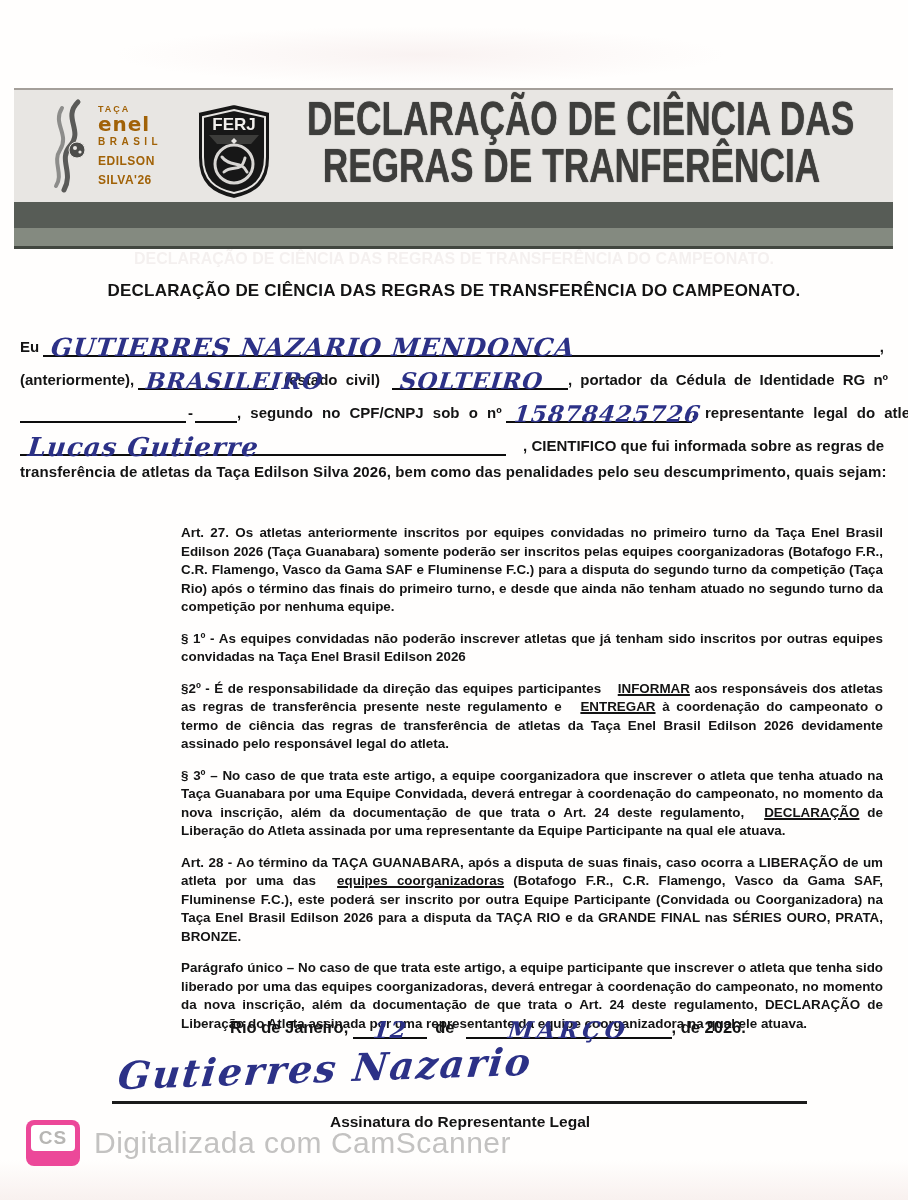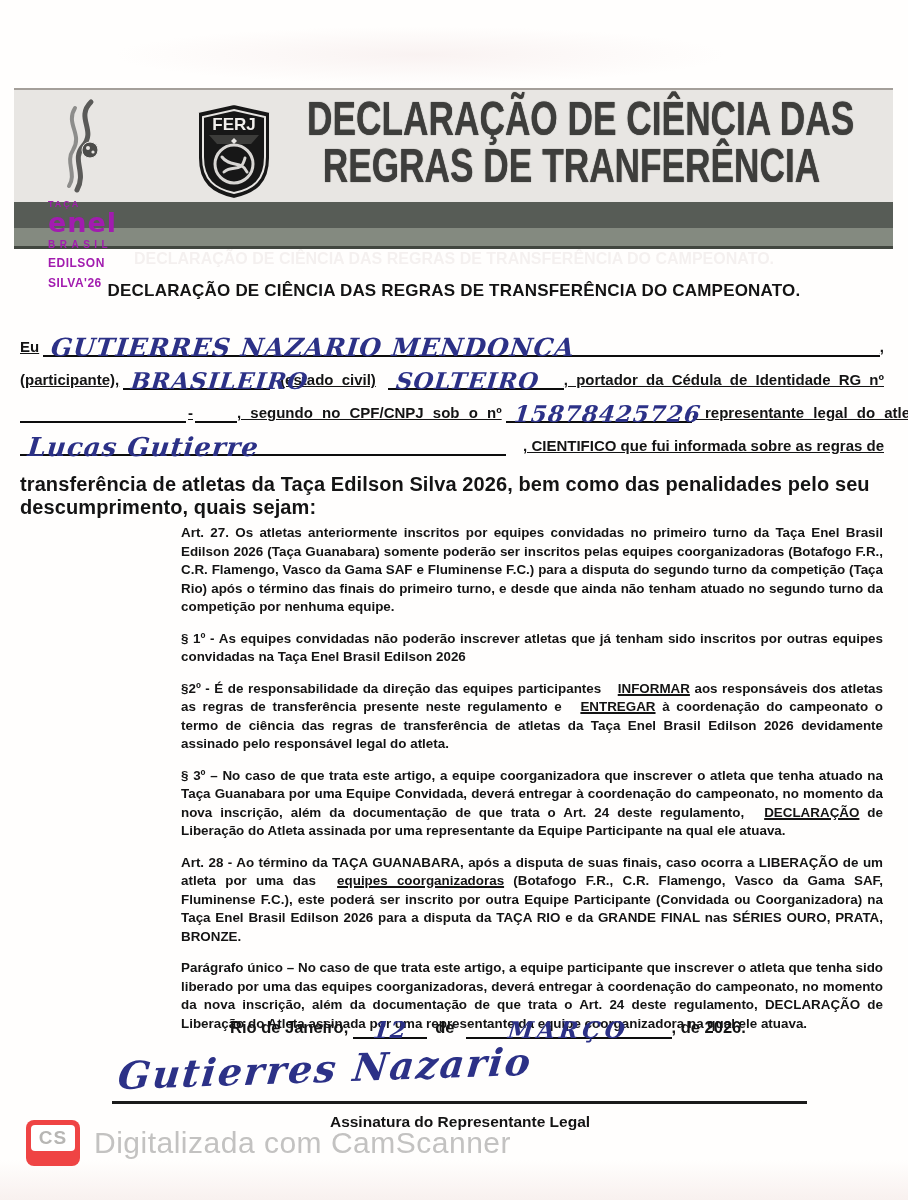--- a/index.html
+++ b/index.html
@@ -6,58 +6,58 @@
   body{width:908px;height:1200px;background:#ffffff;font-family:"Liberation Sans",sans-serif;color:#141414;position:relative;overflow:hidden;}
   .page{position:absolute;inset:0;background:#fffefd;}
   .scan-tint-top{position:absolute;top:26px;left:110px;width:620px;height:58px;background:radial-gradient(ellipse at center,rgba(226,196,196,.20),transparent 70%);}
   .scan-tint-bottom{position:absolute;left:0;right:0;bottom:0;height:40px;background:linear-gradient(to bottom,rgba(255,255,255,0),rgba(236,216,212,.35));}
 
   
   .banner{position:absolute;left:14px;top:88px;width:879px;}
   .banner-light{height:112px;background:#e8e6e3;border-top:2px solid #a49f9a;position:relative;}
   .banner-dark-bar{height:26px;background:#575c56;}
   .banner-mid-bar{height:18px;background:#848a80;border-bottom:3px solid #41463f;}
-  .enel-logo{position:absolute;left:34px;top:8px;display:flex;gap:6px;align-items:center;color:#a21caf;flex-direction:column;}
+  .enel-logo{position:absolute;left:34px;top:8px;display:flex;gap:6px;align-items:center;color:#a16207;}
   .enel-text{display:flex;flex-direction:column;line-height:1.05;}
   .enel-taca{font-size:9px;font-weight:bold;letter-spacing:2px;}
-  .enel-name{font-size:27px;font-weight:bold;letter-spacing:1px;font-family:"DejaVu Sans",sans-serif;}
+  .enel-name{font-size:20px;font-weight:bold;letter-spacing:1px;font-family:"DejaVu Sans",sans-serif;}
   .enel-brasil{font-size:10px;font-weight:bold;letter-spacing:4.5px;margin-top:2px;}
   .enel-ed{font-size:12px;font-weight:900;margin-top:7px;letter-spacing:.5px;}
   .ferj-badge{position:absolute;left:181px;top:12px;}
   .banner-title{position:absolute;left:250px;top:6px;width:615px;text-align:center;}
   .bt-line{font-weight:900;font-size:41px;line-height:47px;color:#3e3e3c;white-space:nowrap;transform:scale(.86,1.16);transform-origin:center;text-shadow:0 0 1px #3e3e3c;}
 
   
   .ghost-heading{position:absolute;top:250px;left:0;width:100%;text-align:center;font-size:16px;font-weight:bold;color:#a88f8f;opacity:.12;filter:blur(.7px);}
   .doc-heading{position:absolute;top:281px;left:0;width:100%;text-align:center;font-size:17px;font-weight:bold;letter-spacing:.2px;}
 
   .intro{position:absolute;left:20px;top:324px;width:868px;font-size:15px;font-weight:bold;}
   .iline{display:flex;align-items:flex-end;height:33px;}
-  .iline .lbl{padding:0 4px 2px 0;white-space:nowrap;text-decoration:underline;}
+  .iline .lbl{padding:0 4px 2px 0;white-space:nowrap;}
   .wline{border-bottom:2.5px solid #0d0d0d;display:flex;align-items:flex-end;padding:0 8px;}
   .grow{flex:1;}
   .hand{font-family:"DejaVu Serif",serif;font-style:italic;font-weight:bold;color:#2c3187;transform:skewX(-6deg);display:inline-block;}
   .hand-lg{font-size:23px;line-height:20px;position:relative;top:3px;letter-spacing:1px;white-space:nowrap;}
-  .plainline{margin-top:17px;font-size:20px;font-weight:bold;letter-spacing:.1px;}
+  .plainline{margin-top:7px;font-size:15px;font-weight:bold;letter-spacing:.1px;}
 
   .section-title{position:absolute;left:181px;top:500px;width:702px;text-align:center;font-size:12.8px;font-weight:bold;}
   .articles{position:absolute;left:181px;top:524px;width:702px;font-size:13.4px;font-weight:bold;line-height:18.5px;text-align:justify;}
   .articles .article{margin:0 0 13px 0;}
   .articles .useg{text-decoration:underline;text-decoration-thickness:1.5px;padding-left:12px;}
 
   .date-line{position:absolute;left:224px;top:1010px;display:flex;align-items:center;font-size:16.5px;font-weight:bold;height:36px;margin-left:6px;}
   .date-line .lbl{padding:0 5px 2px 0;white-space:nowrap;}
 
   .sig-hand{position:absolute;left:118px;top:1046px;font-size:38px;transform:rotate(-2deg) skewX(-8deg);letter-spacing:2px;z-index:3;}
   .sig-line{position:absolute;left:112px;top:1101px;width:695px;height:2.5px;background:#1b1b1b;z-index:2;}
   .sig-caption{position:absolute;left:140px;top:1113px;width:640px;text-align:center;font-size:15.5px;font-weight:bold;z-index:3;}
 
   
   .watermark{position:absolute;left:26px;top:1120px;display:flex;align-items:center;gap:14px;z-index:1;}
-  .cs-badge{width:54px;height:46px;background:#ef4444;border-radius:8px;position:relative;}
+  .cs-badge{width:54px;height:46px;background:#ec4899;border-radius:8px;position:relative;}
   .cs-inner{position:absolute;left:5px;top:5px;right:5px;height:26px;background:#ffffff;border-radius:4px;display:flex;align-items:center;justify-content:center;}
   .cs-inner span{color:#b7b6b4;font-weight:bold;font-size:19px;letter-spacing:1px;}
   .wm-text{font-size:30px;color:#c3c2c1;letter-spacing:.5px;}
 </style>
 </head>
 <body>
 
 <div class="page">
   <div class="scan-tint-top"></div>
 
@@ -105,21 +105,21 @@
 
   <div class="intro">
     <div class="iline">
       <span class="lbl">Eu</span>
       <span class="wline grow">
         <span class="hand hand-lg" style="font-size:25px;">GUTIERRES NAZARIO MENDONCA</span>
       </span>
       <span class="lbl">,</span>
     </div>
     <div class="iline" style="word-spacing:4px;">
-      <span class="lbl">(participante),</span>
+      <span class="lbl">(anteriormente),</span>
       <span class="wline" style="min-width:120px;">
         <span class="hand hand-lg">BRASILEIRO</span>
       </span>
       <span class="lbl" style="padding-left:10px;">(estado civil)</span>
       <span class="wline" style="min-width:160px;margin-left:8px;">
         <span class="hand hand-lg">SOLTEIRO</span>
       </span>
       <span class="lbl grow" style="text-align:right;">, portador da Cédula de Identidade RG nº</span>
     </div>
     <div class="iline" style="word-spacing:5px;">

